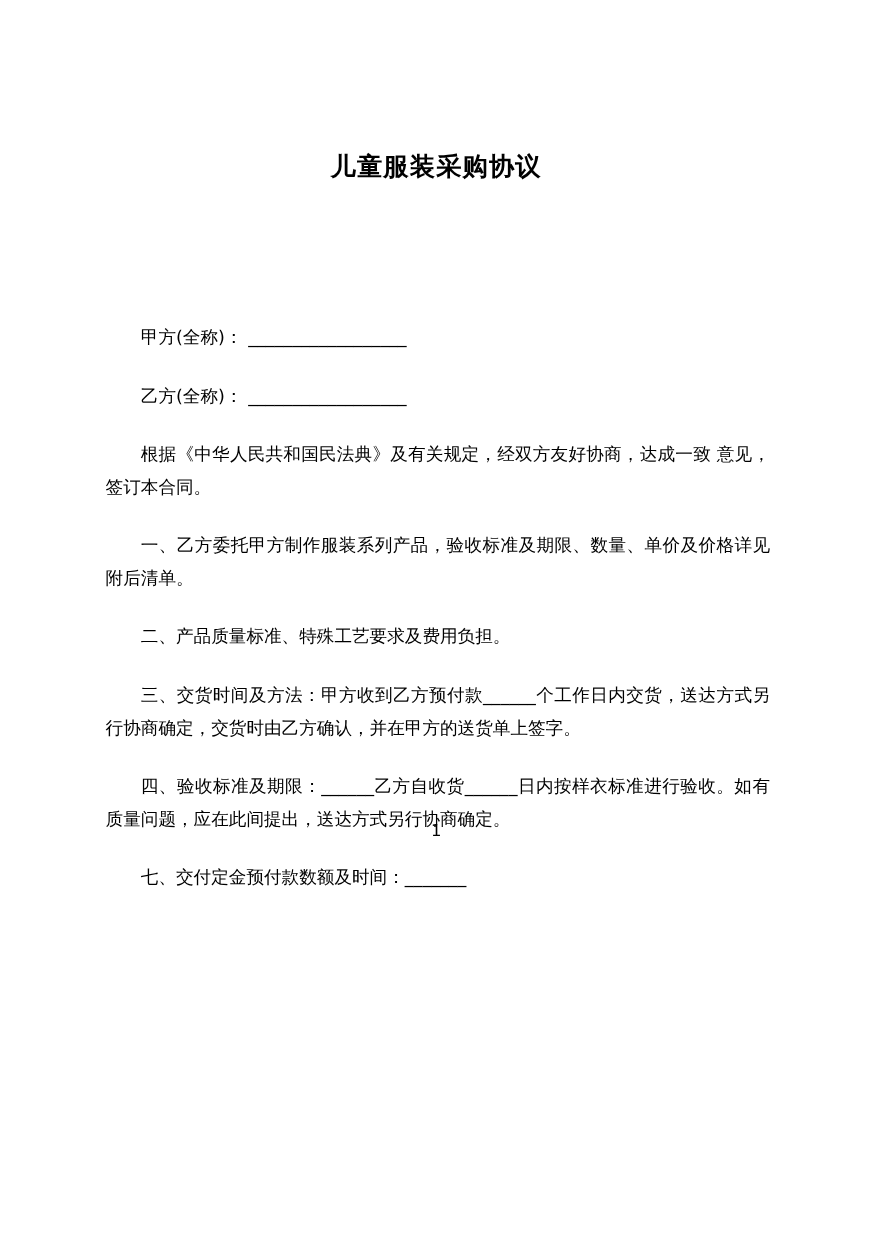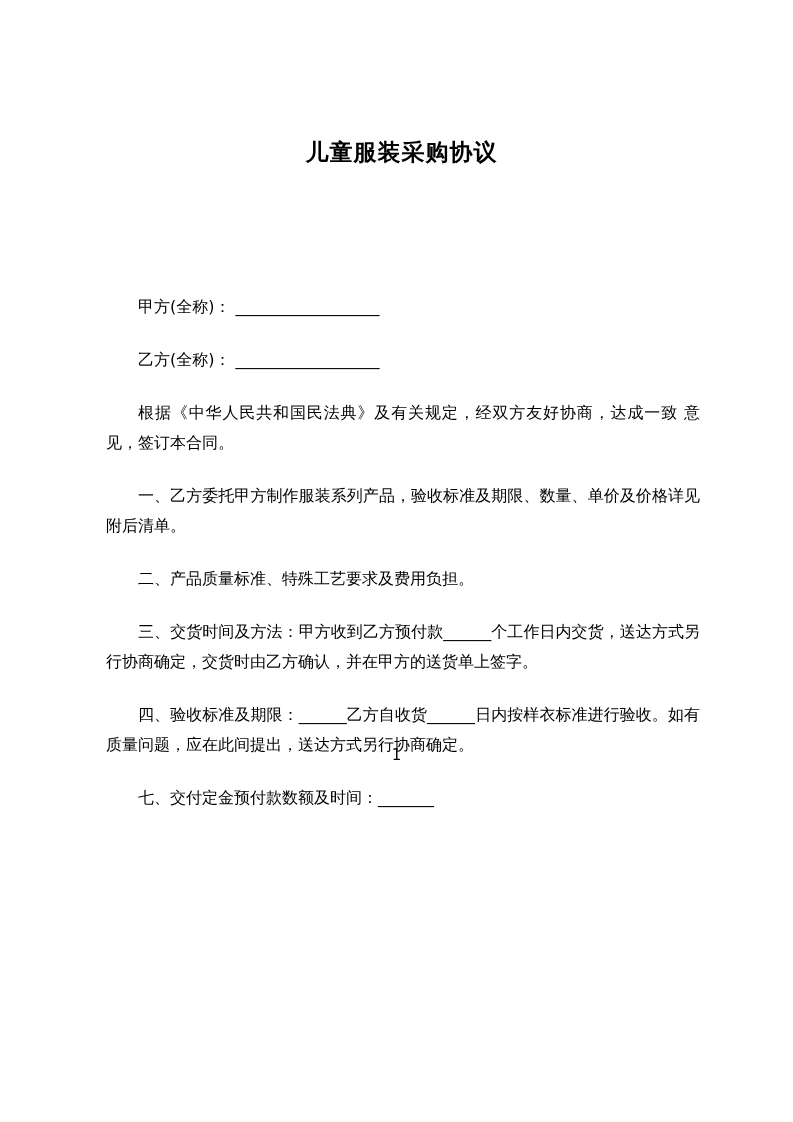--- a/index.html
+++ b/index.html
@@ -8,21 +8,20 @@
   }
   .page {
     width: 793px;
     height: 812px;
     margin: 0 auto;
     background: #ffffff;
     position: relative;
     overflow: hidden;
     color: #000000;
     font-family: "DejaVu Sans", "Liberation Sans", sans-serif;
-    padding-left: 10px;
   }
   .doc-title {
     padding-top: 138px;
     text-align: center;
     font-size: 23px;
     font-weight: bold;
     letter-spacing: 1px;
     line-height: 28px;
   }
   .doc-body {

